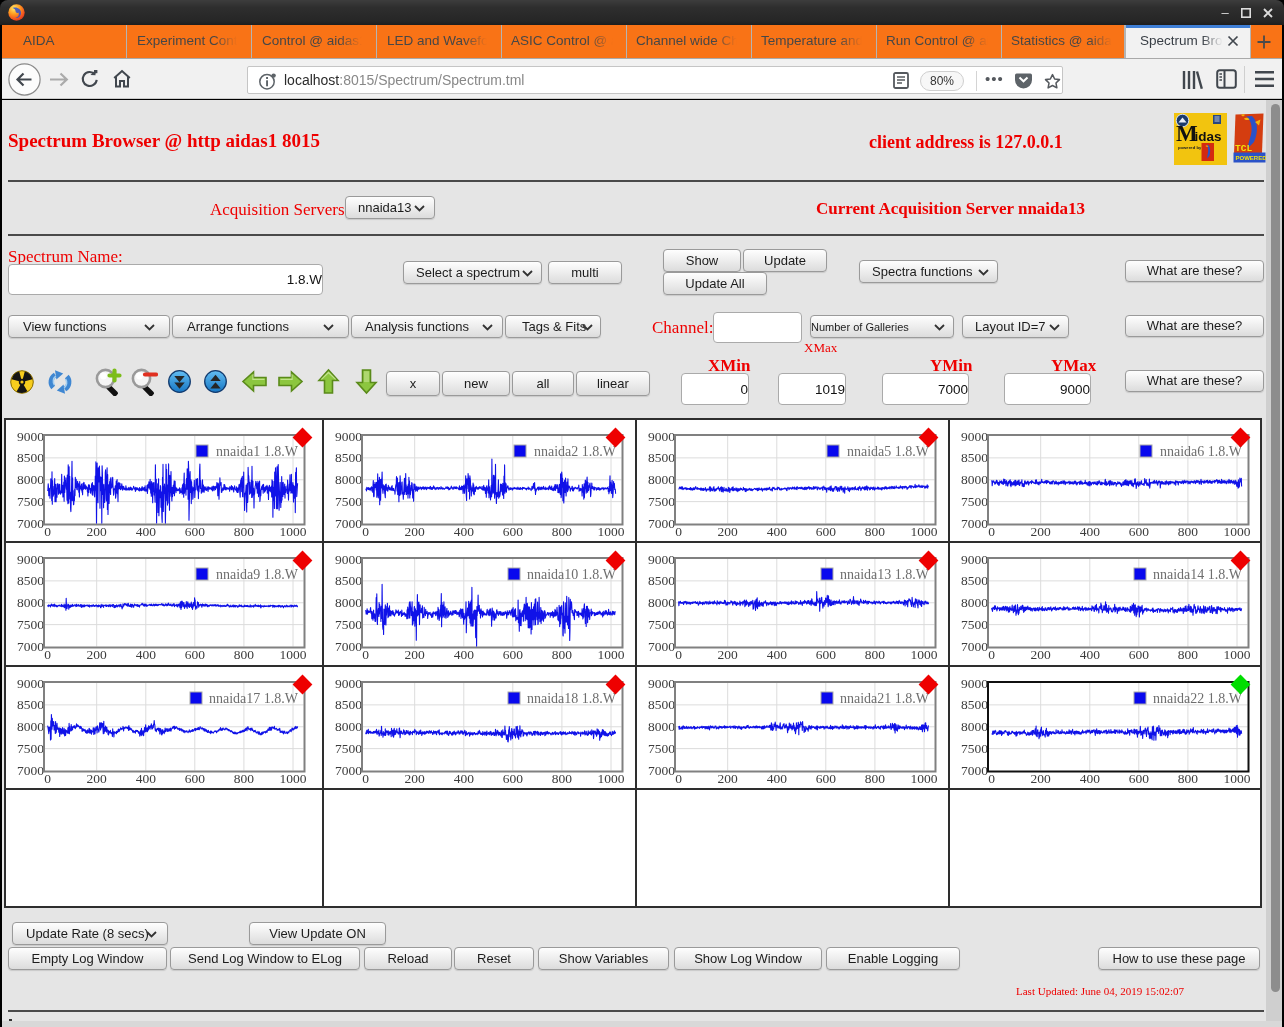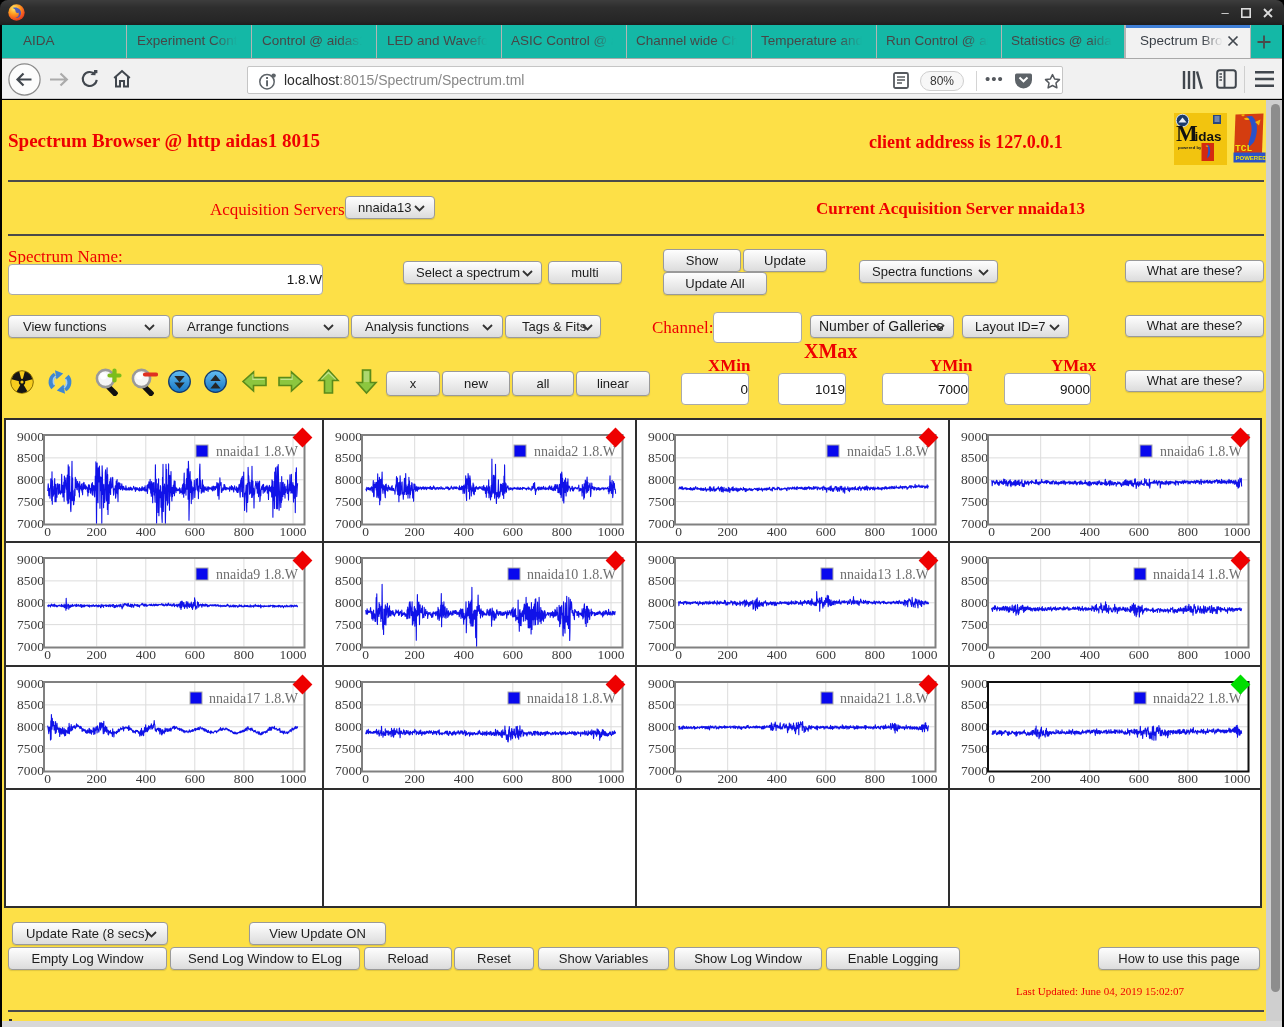--- a/index.html
+++ b/index.html
@@ -6,21 +6,21 @@
 #page { }
 .abs { position:absolute; }
 
 #titlebar { left:0; top:0; width:1284px; height:25px;
   background:linear-gradient(#3d3d3d,#2e2e2e 30%,#262626 85%,#1d1d1d);
   border-radius:8px 8px 0 0; }
 #titletext { width:1240px; left:0; top:4px; text-align:center; color:#efefef;
   font-size:14.5px; font-weight:bold; letter-spacing:0.2px; }
 .winbtn { top:0px; width:22px; height:25px; color:#dcdcdc; font-size:13px;
   text-align:center; line-height:25px; }
-#tabbar { left:2px; top:25px; width:1280px; height:33px; background:#14b8a6; }
+#tabbar { left:2px; top:25px; width:1280px; height:33px; background:#f97316; }
 .tab { top:0; height:33px; border-right:1px solid #b4b4b4; }
 .tab .lbl { position:absolute; left:19px; top:8px; font-size:13.5px; color:#474747;
   white-space:nowrap; overflow:hidden;
   -webkit-mask-image:linear-gradient(to right,#000 75%,transparent 97%);
           mask-image:linear-gradient(to right,#000 75%,transparent 97%); }
 #activetab { left:1123px; top:0; width:126px; height:33px; background:#f2f2f2;
   border-left:1px solid #b4b4b4; border-right:1px solid #b4b4b4; }
 #activetab .stripe { position:absolute; left:0; top:0; width:100%; height:3px; background:#3f7fd6; }
 #activetab .lbl { position:absolute; left:14px; top:8px; width:86px; font-size:13.5px; color:#383e45;
   white-space:nowrap; overflow:hidden;
@@ -28,21 +28,21 @@
 #navbar { left:2px; top:58px; width:1280px; height:41px; background:#f1f1f1;
   border-top:1px solid #a9a9a9; border-bottom:1px solid #cccccc; }
 #urlbar { left:245px; top:7px; width:816px; height:28px; background:#fff;
   border:1px solid #c5c5c5; border-radius:2px; }
 #urltext { left:36px; top:5px; font-size:14px; color:#2b2b2b; }
 #urltext span { color:#888; }
 .zoompill { left:672px; top:3.5px; width:44px; height:20px; border:1px solid #cfcfcf;
   border-radius:10px; background:#f7f7f7; font-size:12px; color:#333;
   text-align:center; line-height:19px; }
 
-#page { left:2px; top:100px; width:1264px; height:921px; background:#fde047; overflow:hidden; }
+#page { left:2px; top:100px; width:1264px; height:921px; background:#e5e5e5; overflow:hidden; }
 #vscroll { left:1266px; top:100px; width:16px; height:921px; background:#cfcfcf; }
 #vthumb { left:1271px; top:104px; width:9px; height:888px; background:#8d8d8d; border-radius:4.5px; }
 #bottomstrip { left:2px; top:1021px; width:1280px; height:6px; background:#d8d8d8; }
 .red { color:#ee0000; font-family:"Liberation Serif",serif; }
 .hr { left:6px; width:1256px; height:0; border-top:2px solid #4a4a4a; }
 .btn, .sel { position:absolute; background:linear-gradient(#fefefe,#efefef 45%,#dcdcdc);
   border:1px solid #9a9a9a; border-radius:4px; font-size:13px; color:#1c1c1c;
   text-align:center; box-shadow:0 1px 1px rgba(0,0,0,0.12); }
 .sel { text-align:left; }
 .sel svg { position:absolute; }
@@ -235,21 +235,21 @@
  <div class="abs sel" style="left:349px;top:215px;width:152px;height:23px;line-height:21px"><span style="margin-left:13px">Analysis functions</span>
   <svg style="right:9px;top:8px" width="11" height="7">
         <path d="M1 1 L5.5 5.5 L10 1" fill="none" stroke="#333" stroke-width="1.8"></path>
       </svg></div>
  <div class="abs sel" style="left:503px;top:215px;width:96px;height:23px;line-height:21px"><span style="margin-left:16px">Tags &amp; Fits</span>
   <svg style="right:7px;top:8px" width="11" height="7">
         <path d="M1 1 L5.5 5.5 L10 1" fill="none" stroke="#333" stroke-width="1.8"></path>
       </svg></div>
  <div class="abs red" style="left:650px;top:218px;font-size:17px">Channel:</div>
  <input class="inp" style="left: 711px; top: 212px; width: 89px; height: 31px; padding-left: 8px;">
- <div class="abs sel" style="left:808px;top:215px;width:144px;height:23px;line-height:21px"><span style="margin-left:8px;font-size:14px">Number of Galleries</span>
+ <div class="abs sel" style="left:808px;top:215px;width:144px;height:23px;line-height:21px"><span style="font-size:11px">Number of Galleries</span>
   <svg style="right:8px;top:8px" width="11" height="7">
         <path d="M1 1 L5.5 5.5 L10 1" fill="none" stroke="#333" stroke-width="1.8"></path>
       </svg></div>
  <div class="abs sel" style="left:960px;top:215px;width:107px;height:23px;line-height:21px"><span style="margin-left:12px">Layout ID=7</span>
   <svg style="right:8px;top:8px" width="11" height="7">
         <path d="M1 1 L5.5 5.5 L10 1" fill="none" stroke="#333" stroke-width="1.8"></path>
       </svg></div>
  <div class="abs btn" style="left:1123px;top:215px;width:139px;height:22px;line-height:20px">What are these?</div>
 
  <svg class="abs" style="left:8px;top:270px" width="24" height="24" viewBox="0 0 24 24">
@@ -313,21 +313,21 @@
  </svg>
  <svg class="abs" style="left:352px;top:268px" width="25" height="27" viewBox="0 0 25 27">
   <path d="M3 14.5 H8.5 V2 H16.5 V14.5 H22 L12.5 25 Z" fill="#8cc63f" stroke="#5a8a1a" stroke-width="1.6"></path>
   <path d="M9.8 3.2 H15.2 V14 H9.8 Z" fill="#cfe8a0" opacity="0.5"></path>
  </svg>
  <div class="abs btn" style="left:384px;top:271px;width:54px;height:25px;line-height:23px">x</div>
  <div class="abs btn" style="left:440px;top:271px;width:68px;height:25px;line-height:23px">new</div>
  <div class="abs btn" style="left:510px;top:271px;width:62px;height:25px;line-height:23px">all</div>
  <div class="abs btn" style="left:574px;top:271px;width:74px;height:25px;line-height:23px">linear</div>
  <div class="abs red" style="left:706px;top:256px;font-size:17px;font-weight:bold">XMin</div>
- <div class="abs red" style="left:802px;top:240px;font-size:20px;font-weight:bold">XMax</div>
+ <div class="abs red" style="left:802px;top:240px;font-size:13px;font-weight:normal">XMax</div>
  <div class="abs red" style="left:928px;top:256px;font-size:17px;font-weight:bold">YMin</div>
  <div class="abs red" style="left:1049px;top:256px;font-size:17px;font-weight:bold">YMax</div>
  <input class="inp" style="left: 679px; top: 273px; width: 68px; height: 32px; padding-left: 10px;" value="0">
  <input class="inp" style="left: 776px; top: 273px; width: 68px; height: 32px; padding-left: 14px;" value="1019">
  <input class="inp" style="left: 880px; top: 273px; width: 87px; height: 32px; padding-left: 10px;" value="7000">
  <input class="inp" style="left: 1002px; top: 273px; width: 87px; height: 32px; padding-left: 10px;" value="9000">
  <div class="abs btn" style="left:1123px;top:270px;width:139px;height:22px;line-height:20px">What are these?</div>
 <table id="grid">
       <tbody>
         <tr>
@@ -757,20 +757,20 @@
         <path d="M1 1 L5.5 5.5 L10 1" fill="none" stroke="#333" stroke-width="1.8"></path>
       </svg></div>
  <div class="abs btn" style="left:247px;top:822px;width:137px;height:23px;line-height:21px">View Update ON</div>
  <div class="abs btn" style="left:6px;top:847px;width:159px;height:23px;line-height:21px">Empty Log Window</div>
  <div class="abs btn" style="left:168px;top:847px;width:190px;height:23px;line-height:21px">Send Log Window to ELog</div>
  <div class="abs btn" style="left:362px;top:847px;width:88px;height:23px;line-height:21px">Reload</div>
  <div class="abs btn" style="left:452px;top:847px;width:80px;height:23px;line-height:21px">Reset</div>
  <div class="abs btn" style="left:536px;top:847px;width:131px;height:23px;line-height:21px">Show Variables</div>
  <div class="abs btn" style="left:672px;top:847px;width:148px;height:23px;line-height:21px">Show Log Window</div>
  <div class="abs btn" style="left:824px;top:847px;width:134px;height:23px;line-height:21px">Enable Logging</div>
- <div class="abs btn" style="left:1096px;top:847px;width:162px;height:23px;line-height:21px">How to use this page</div>
+ <div class="abs btn" style="left:1096px;top:847px;width:162px;height:23px;line-height:21px">How to use these page</div>
  <div class="abs red" style="left:1014px;top:885px;font-size:11px;white-space:nowrap">Last Updated: June 04, 2019 15:02:07</div>
  <div class="abs hr" style="top:910px;border-top-width:2px"></div>
  <div class="abs" style="left:7px;top:919px;width:3px;height:3px;background:#333"></div>
 </div>
 <div class="abs" id="vscroll"></div>
 <div class="abs" id="vthumb"></div>
 <div class="abs" id="bottomstrip"></div>
 
 </body></html>

